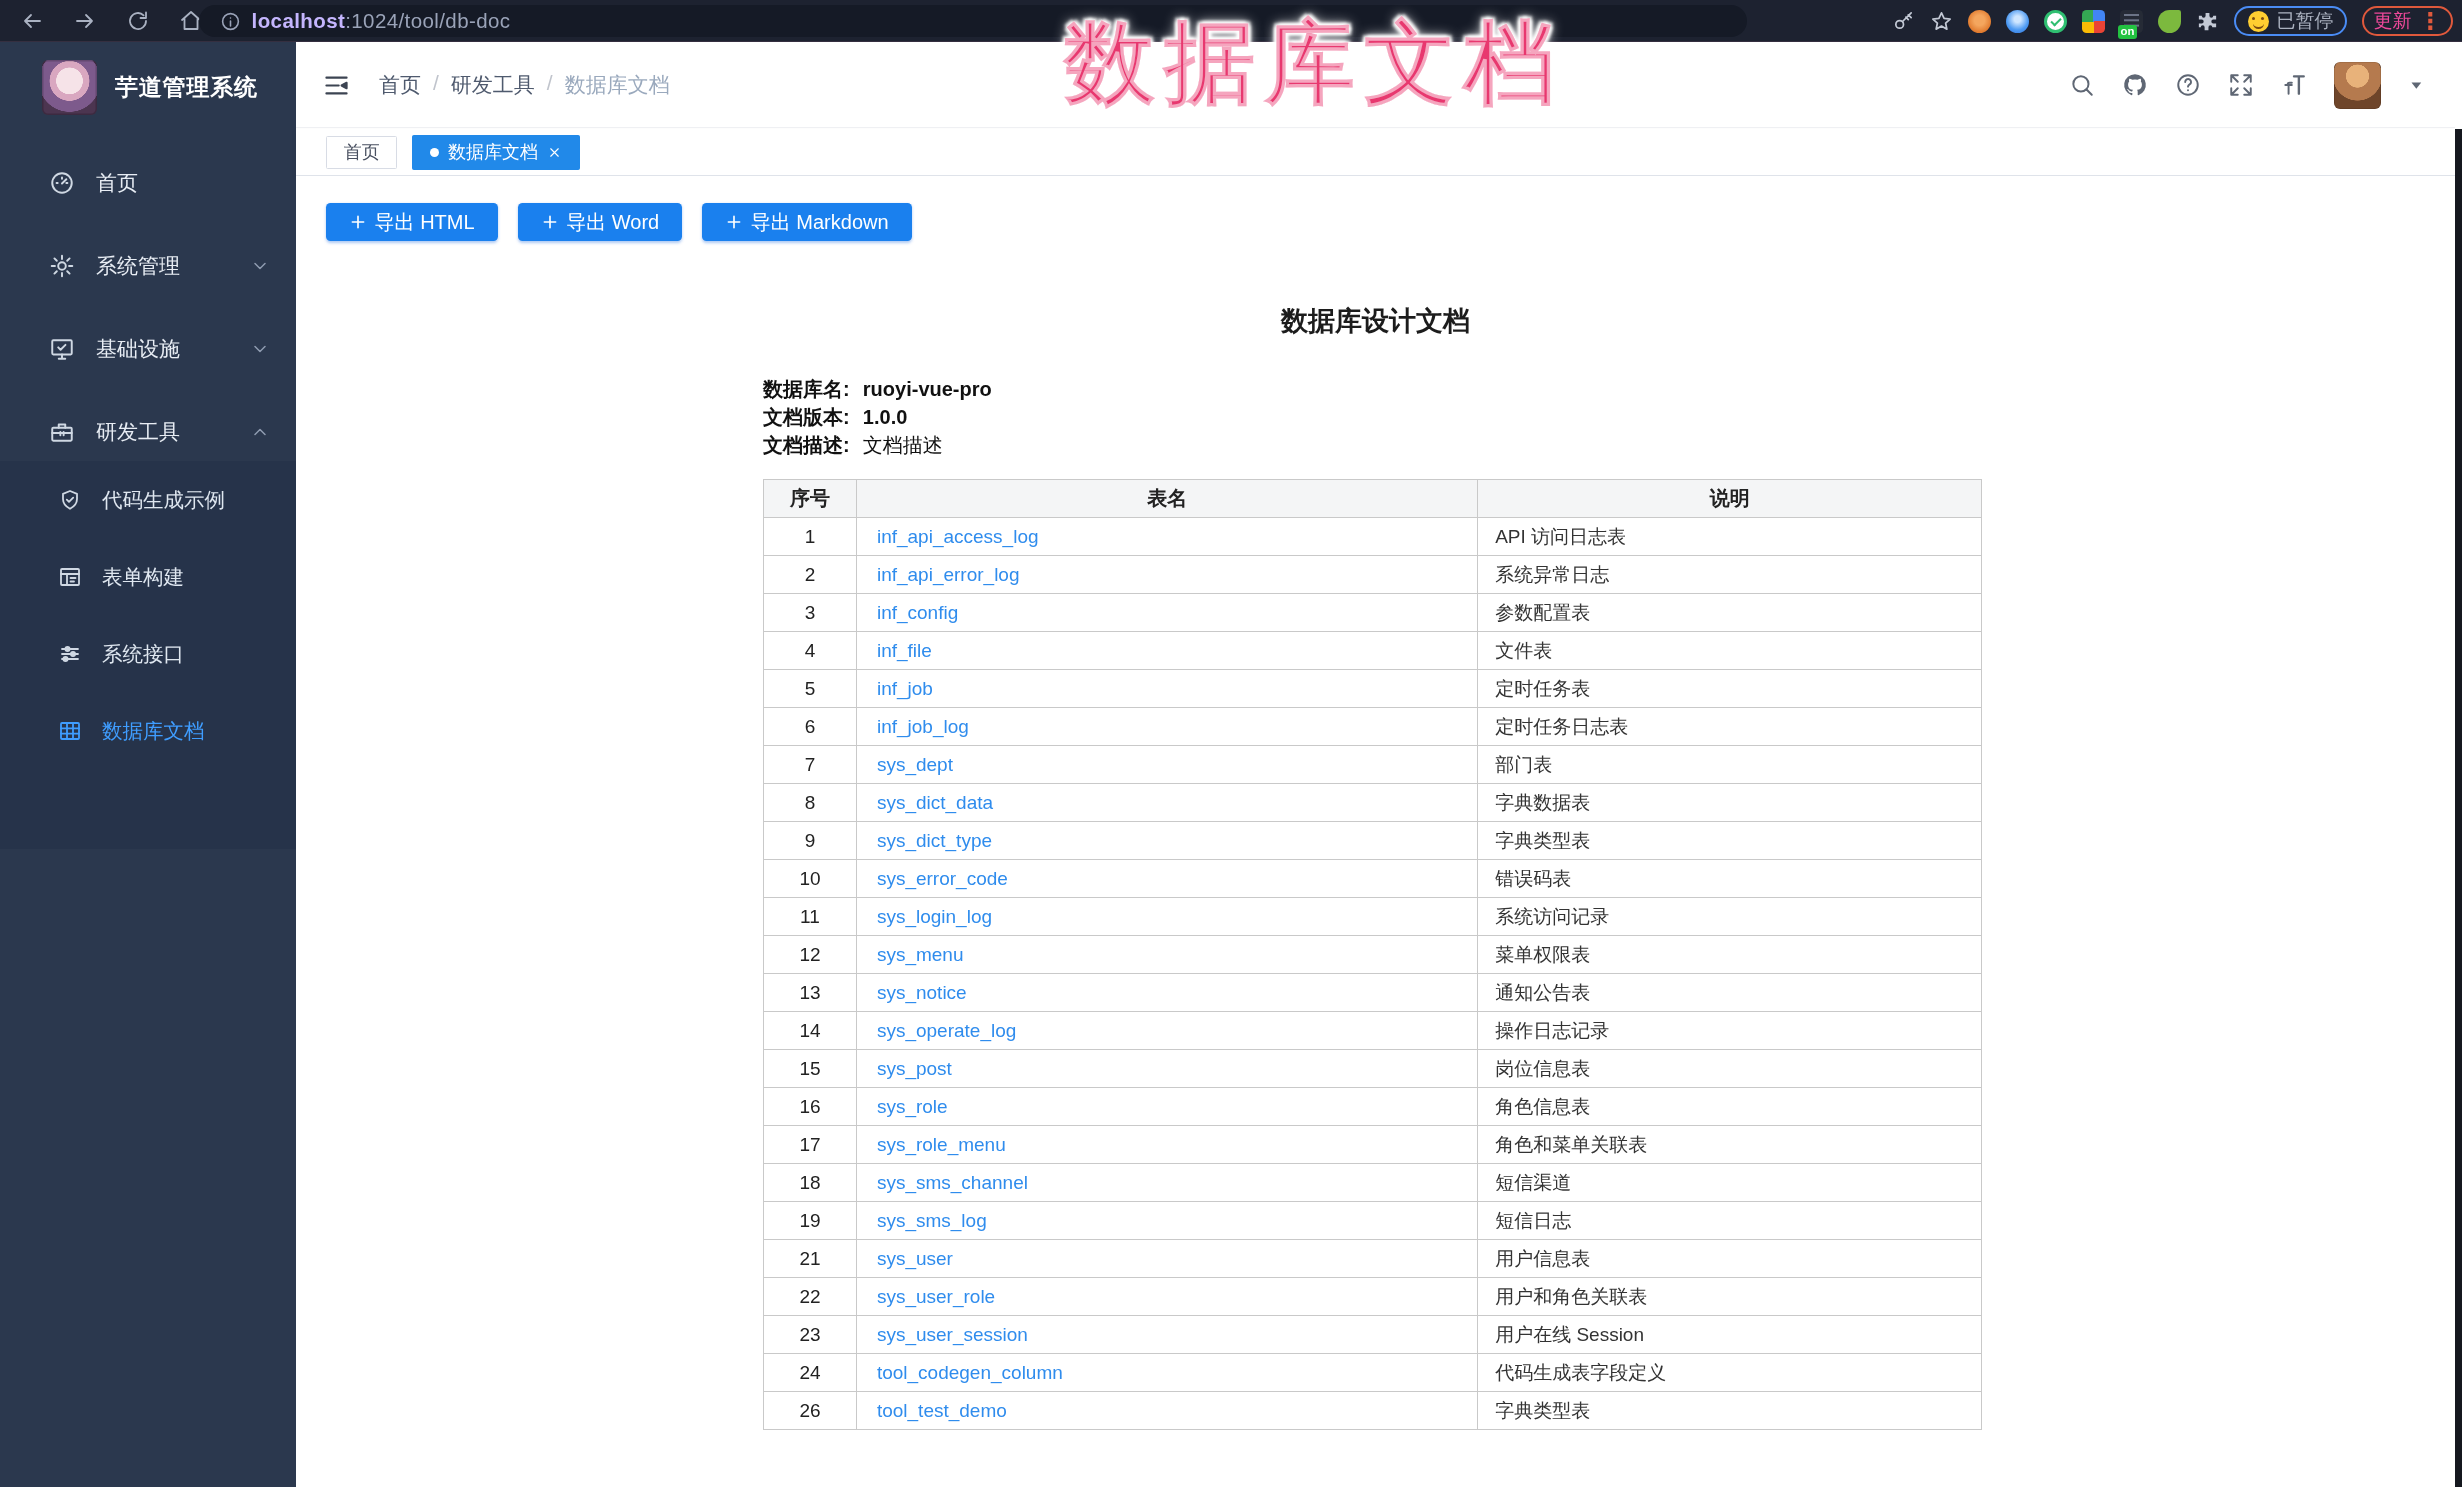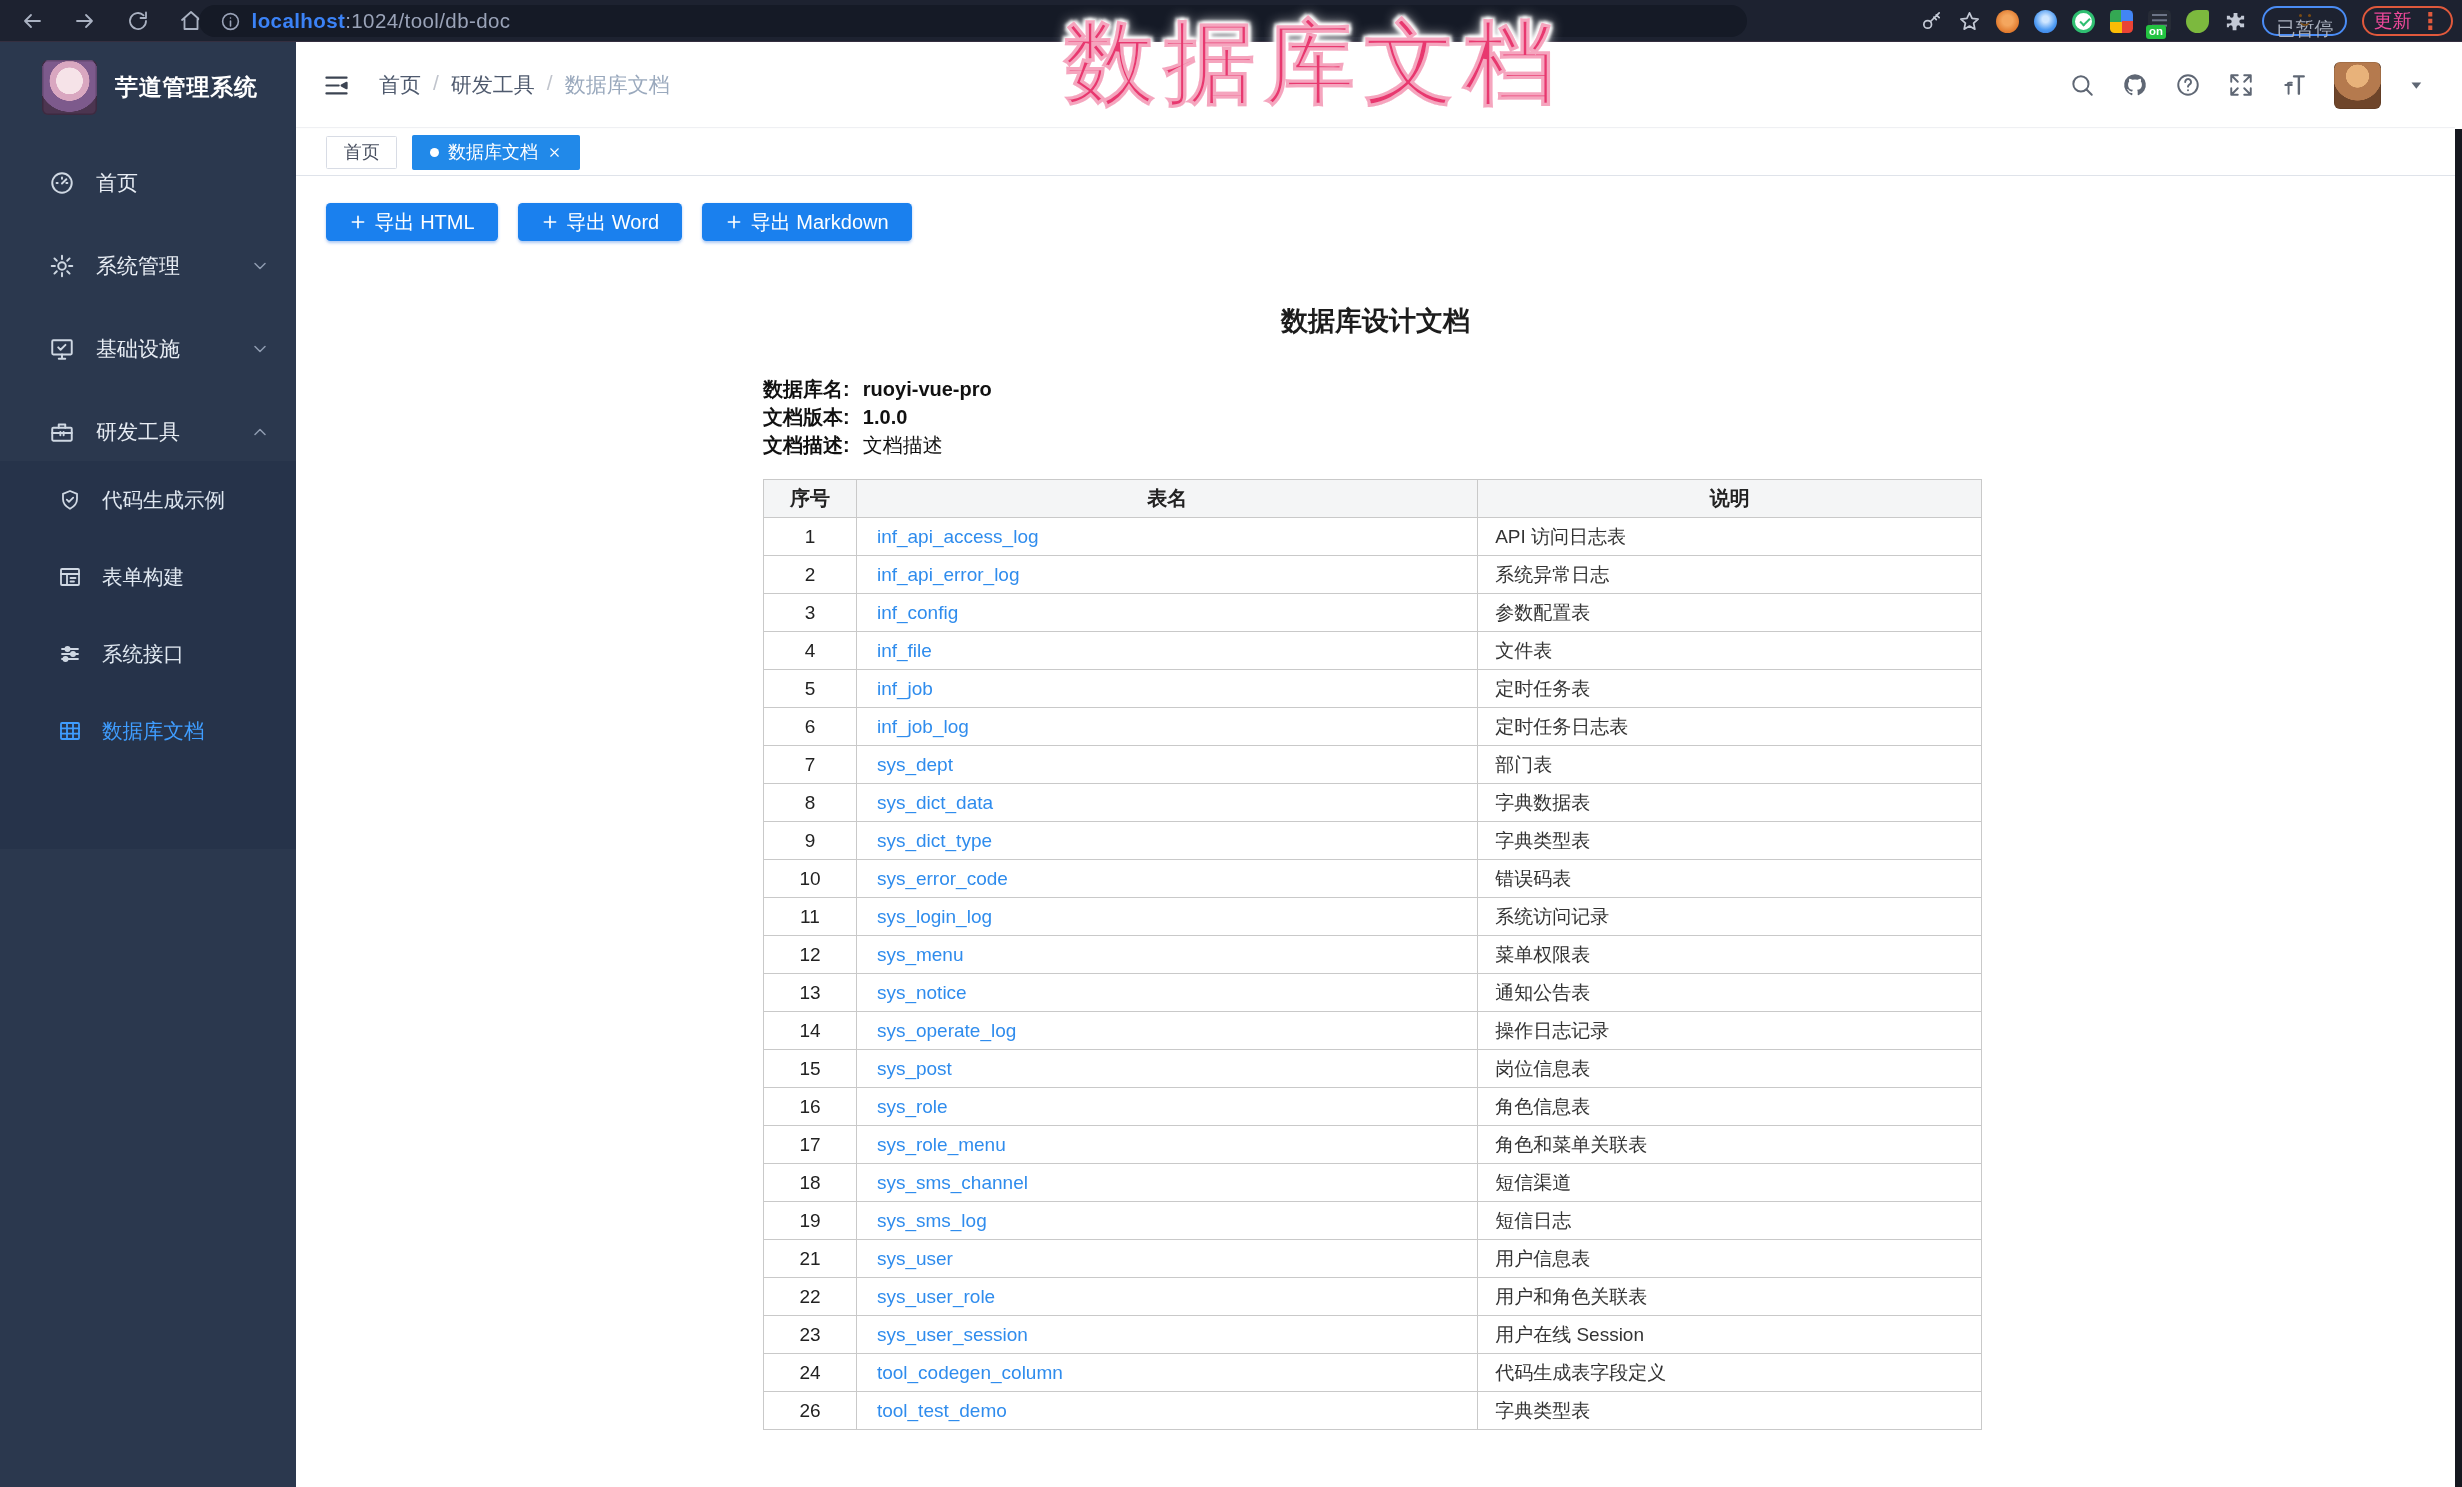--- a/index.html
+++ b/index.html
@@ -12,40 +12,40 @@
 
   
   .chrome { position:absolute; left:0; top:0; width:2462px; height:42px; background:#1d2230;
     border-bottom:1.5px solid #352f40; display:flex; align-items:center; }
   .nav-cluster { display:flex; align-items:center; gap:29px; padding-left:20px; color:#aab2c2; }
   .nav-cluster .ic { width:24px; height:24px; }
   .url-pill { position:absolute; left:199px; top:5.3px; width:1548px; height:32px; border-radius:16px;
     background:#151a26; display:flex; align-items:center; padding-left:21px; gap:10.6px; }
   .url-pill .ic { width:21px; height:21px; color:#9aa3b8; }
   .url-text { font-size:20.5px; color:#9aa3b8; letter-spacing:0.4px; }
-  .url-text b { color:#3b82f6; font-weight:bold; }
+  .url-text b { color:#c4b5fd; font-weight:bold; }
   .chrome-right { position:absolute; right:9px; top:0; height:42px; display:flex; align-items:center; gap:15px; }
   .chrome-right .ic { width:23px; height:23px; color:#c3c9d5; }
   .ext { width:23px; height:23px; border-radius:50%; position:relative; flex:0 0 auto; }
   .ext-orange { background:radial-gradient(circle at 50% 45%, #f4a65e 30%, #e07a2e 70%); }
   .ext-pin { background:radial-gradient(circle at 50% 40%, #cfe6ff 18%, #4d9af2 60%, #2f6fd8); }
   .ext-check { background:#fff; border:3.8px solid #2fbf71; }
   .ext-check::after { content:""; position:absolute; left:4.6px; top:5.3px; width:7.6px; height:3.8px;
     border-left:2.3px solid #2fbf71; border-bottom:2.3px solid #2fbf71; transform:rotate(-45deg); }
   .ext-grid { border-radius:4.6px; background:
     conic-gradient(#4285f4 0 90deg,#ea4335 90deg 180deg,#fbbc05 180deg 270deg,#34a853 270deg); }
   .ext-dark { border-radius:4.6px; background:#262b36; }
   .ext-dark::before { content:""; position:absolute; left:3.8px; top:4.6px; width:15px; height:2.3px; background:#6c7486;
     box-shadow:0 5.3px 0 #6c7486, 0 10.6px 0 #6c7486; }
   .on-badge { position:absolute; left:-2.3px; bottom:-6px; background:#23c341; color:#fff; font-size:11.4px;
     line-height:13.7px; padding:0 3px; border-radius:3px; font-weight:bold; }
   .ext-leaf { background:#7cb93e; border-radius:50% 10% 50% 50%; }
   .ext-puzzle { color:#f2f4f8; background:transparent; }
   .pill { display:flex; align-items:center; height:30px; border-radius:16.7px; padding:0 12px; gap:7.6px; }
-  .paused-pill { border:2.3px solid #4a8cf5;flex-direction:column; }
+  .paused-pill { border:2.3px solid #4a8cf5; }
   .emoji-face { width:21px; height:21px; border-radius:50%; background:#ffce31; position:relative; }
   .emoji-face::before { content:""; position:absolute; left:4.6px; top:6px; width:3px; height:3px; border-radius:50%;
     background:#7a4b12; box-shadow:9px 0 0 #7a4b12; }
   .emoji-face::after { content:""; position:absolute; left:5.3px; top:10px; width:10.6px; height:6px;
     border-bottom:2.3px solid #7a4b12; border-radius:0 0 7.6px 7.6px; }
   .pill-label { font-size:19px; color:#aab1bf; }
   .update-pill { border:2.3px solid #e0593c; padding:0 9px; }
   .update-pill .pill-label { color:#ec4899; }
   .kebab { color:#e0593c; font-size:23px; font-weight:bold; letter-spacing:0; line-height:23px; }
 

